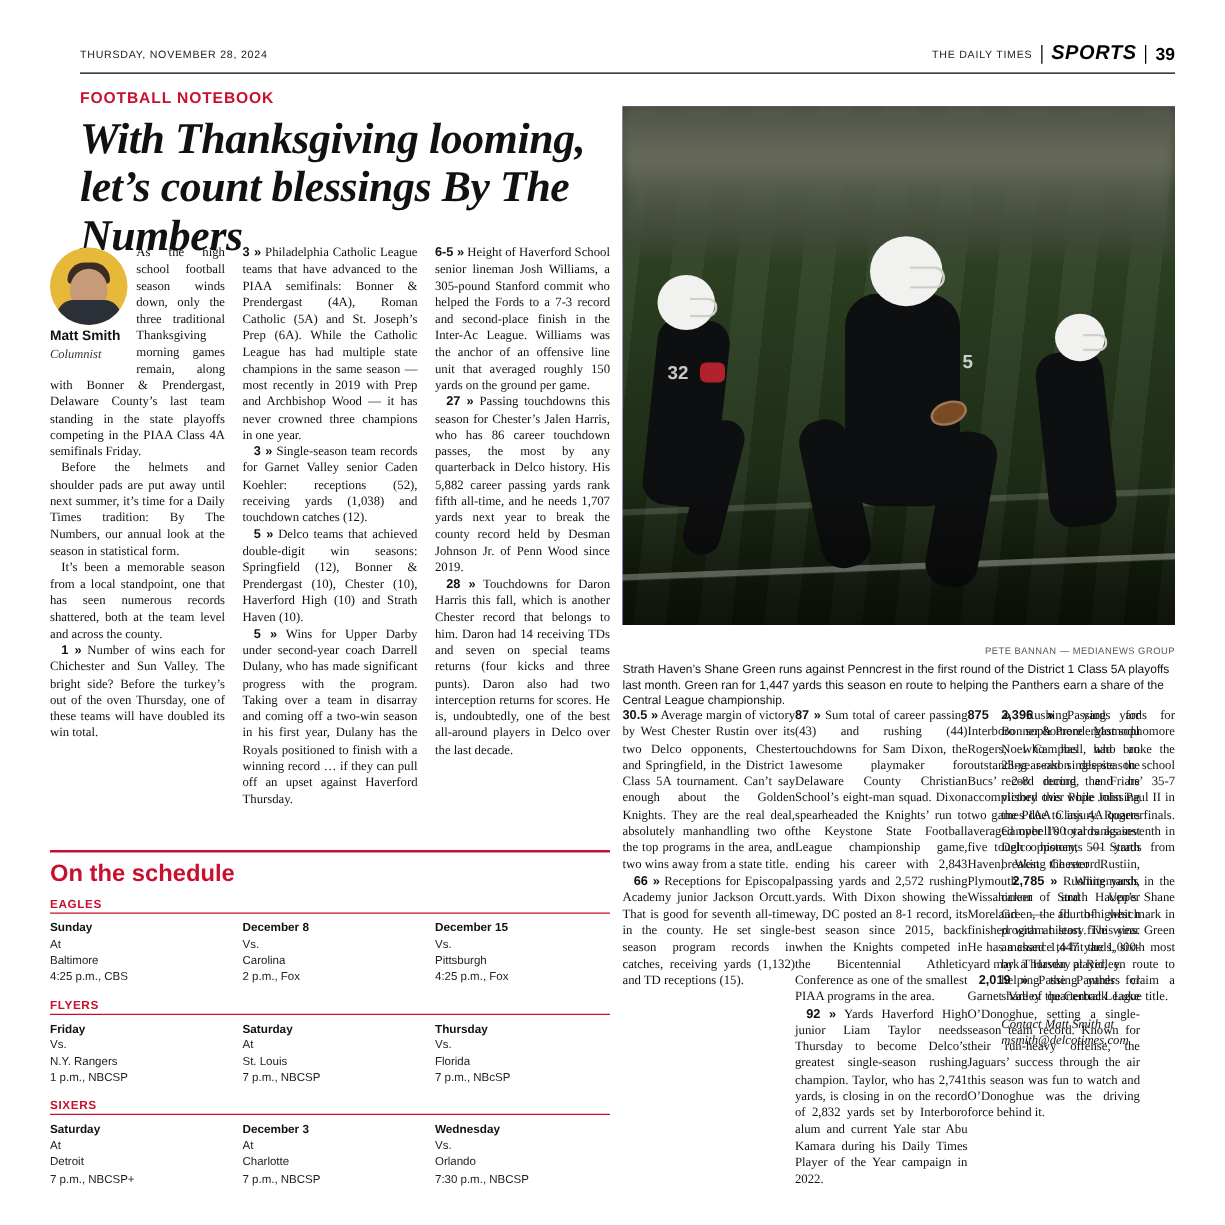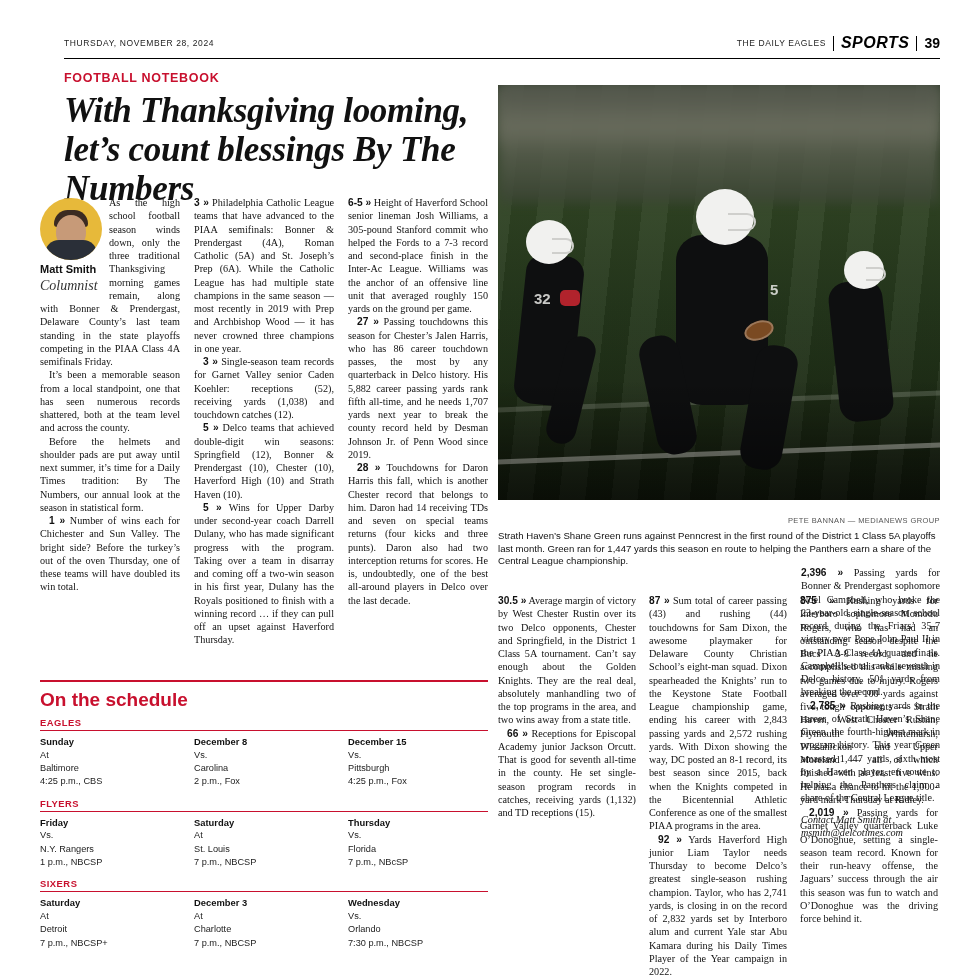--- a/index.html
+++ b/index.html
@@ -63,47 +63,47 @@
   .col p.first{text-indent:0;}
   .num{font-family:"Liberation Sans",sans-serif;font-weight:bold;font-size:10.2px;}
 
   
   .mug{float:left;width:62px;margin:2px 7px 2px 0;}
   .mug .circle{width:62px;height:62px;border-radius:50%;background:#e7b93a;position:relative;overflow:hidden;}
   .mug .head{position:absolute;left:50%;top:17px;width:30px;height:33px;margin-left:-15px;border-radius:50% 50% 45% 45%;background:#c79a78;}
   .mug .hair{position:absolute;left:50%;top:12px;width:34px;height:17px;margin-left:-17px;border-radius:17px 17px 4px 4px;background:#3b2b22;}
   .mug .body{position:absolute;left:50%;bottom:-4px;width:52px;height:24px;margin-left:-26px;border-radius:14px 14px 0 0;background:#2a2f38;}
   .mug .name{font-family:"Liberation Sans",sans-serif;font-weight:bold;font-size:11px;line-height:1.05;margin-top:4px;}
-  .mug .role{font-family:"Liberation Serif",serif;font-style:italic;font-size:14px;color:#333;margin-top:1px;}
+  .mug .role{font-family:"Liberation Serif",serif;font-style:italic;font-size:10px;color:#333;margin-top:1px;}
 
   
   .sched{position:absolute;left:40px;top:680px;width:448px;border-top:2px solid #c8102e;padding-top:7px;}
   .sched-title{font-family:Liberation Sans, sans-serif;font-weight:bold;color:#c8102e;font-size:19px;margin-bottom:6px;}
   .team{font-family:"Liberation Sans",sans-serif;font-weight:bold;font-size:9.4px;letter-spacing:.5px;color:#c8102e;border-bottom:1px solid #c8102e;padding-bottom:2px;margin-bottom:4px;}
   .gamerow{display:flex;gap:14px;margin-bottom:9px;}
   .game{width:140px;font-size:9.2px;line-height:1.45;font-family:"Liberation Sans",sans-serif;}
   .game .day{font-weight:bold;font-size:9.4px;}
   .game .ln{color:#222;}
 
   
-  .bottom{position:absolute;left:498px;top:594px;width:442px;display:flex;gap:13px;}
+  .bottom{position:absolute;left:498px;top:566px;width:442px;display:flex;}
   .bcol{width:138px;font-size:10.2px;line-height:1.30;text-align:justify;hyphens:auto;}
   .bcol p{margin:0;text-indent:9px;}
   .bcol p.first{text-indent:0;}
   .contact{font-style:italic;margin-top:7px;text-indent:0;}
 </style>
 </head>
 <body>
 
 <div class="page">
 
   <div class="masthead">
     <div class="mh-date">THURSDAY, NOVEMBER 28, 2024</div>
     <div class="mh-right">
-      <div class="mh-paper">THE DAILY EAGLES</div>
+      <div class="mh-paper">THE DAILY TIMES</div>
       <div class="mh-bar"></div>
       <div class="mh-sports">SPORTS</div>
       <div class="mh-bar"></div>
       <div class="mh-page">39</div>
     </div>
   </div>
 
   <div class="kicker">FOOTBALL NOTEBOOK</div>
   <div class="headline">With Thanksgiving looming, let’s count blessings By The Numbers</div>
 
@@ -149,22 +149,22 @@
       <div class="mug">
         <div class="circle">
           <div class="hair"></div>
           <div class="head"></div>
           <div class="body"></div>
         </div>
         <div class="name">Matt Smith</div>
         <div class="role">Columnist</div>
       </div>
       <p class="first">As the high school football season winds down, only the three traditional Thanksgiving morning games remain, along with Bonner &amp; Prendergast, Delaware County’s last team standing in the state playoffs competing in the PIAA Class 4A semifinals Friday.</p>
+      <p>Before the helmets and shoulder pads are put away until next summer, it’s time for a Daily Times tradition: By The Numbers, our annual look at the season in statistical form.</p>
       <p>It’s been a memorable season from a local standpoint, one that has seen numerous records shattered, both at the team level and across the county.</p>
-      <p>Before the helmets and shoulder pads are put away until next summer, it’s time for a Daily Times tradition: By The Numbers, our annual look at the season in statistical form.</p>
       <p><span class="num">1 »</span><span> Number of wins each for Chichester and Sun Valley. The bright side? Before the turkey’s out of the oven Thursday, one of these teams will have doubled its win total.</span></p>
     </div>
 
     <div class="col">
       <p class="first"><span class="num">3 »</span><span> Philadelphia Catholic League teams that have advanced to the PIAA semifinals: Bonner &amp; Prendergast (4A), Roman Catholic (5A) and St. Joseph’s Prep (6A). While the Catholic League has had multiple state champions in the same season — most recently in 2019 with Prep and Archbishop Wood — it has never crowned three champions in one year.</span></p>
       <p><span class="num">3 »</span><span> Single-season team records for Garnet Valley senior Caden Koehler: receptions (52), receiving yards (1,038) and touchdown catches (12).</span></p>
       <p><span class="num">5 »</span><span> Delco teams that achieved double-digit win seasons: Springfield (12), Bonner &amp; Prendergast (10), Chester (10), Haverford High (10) and Strath Haven (10).</span></p>
       <p><span class="num">5 »</span><span> Wins for Upper Darby under second-year coach Darrell Dulany, who has made significant progress with the program. Taking over a team in disarray and coming off a two-win season in his first year, Dulany has the Royals positioned to finish with a winning record … if they can pull off an upset against Haverford Thursday.</span></p>
     </div>
 

